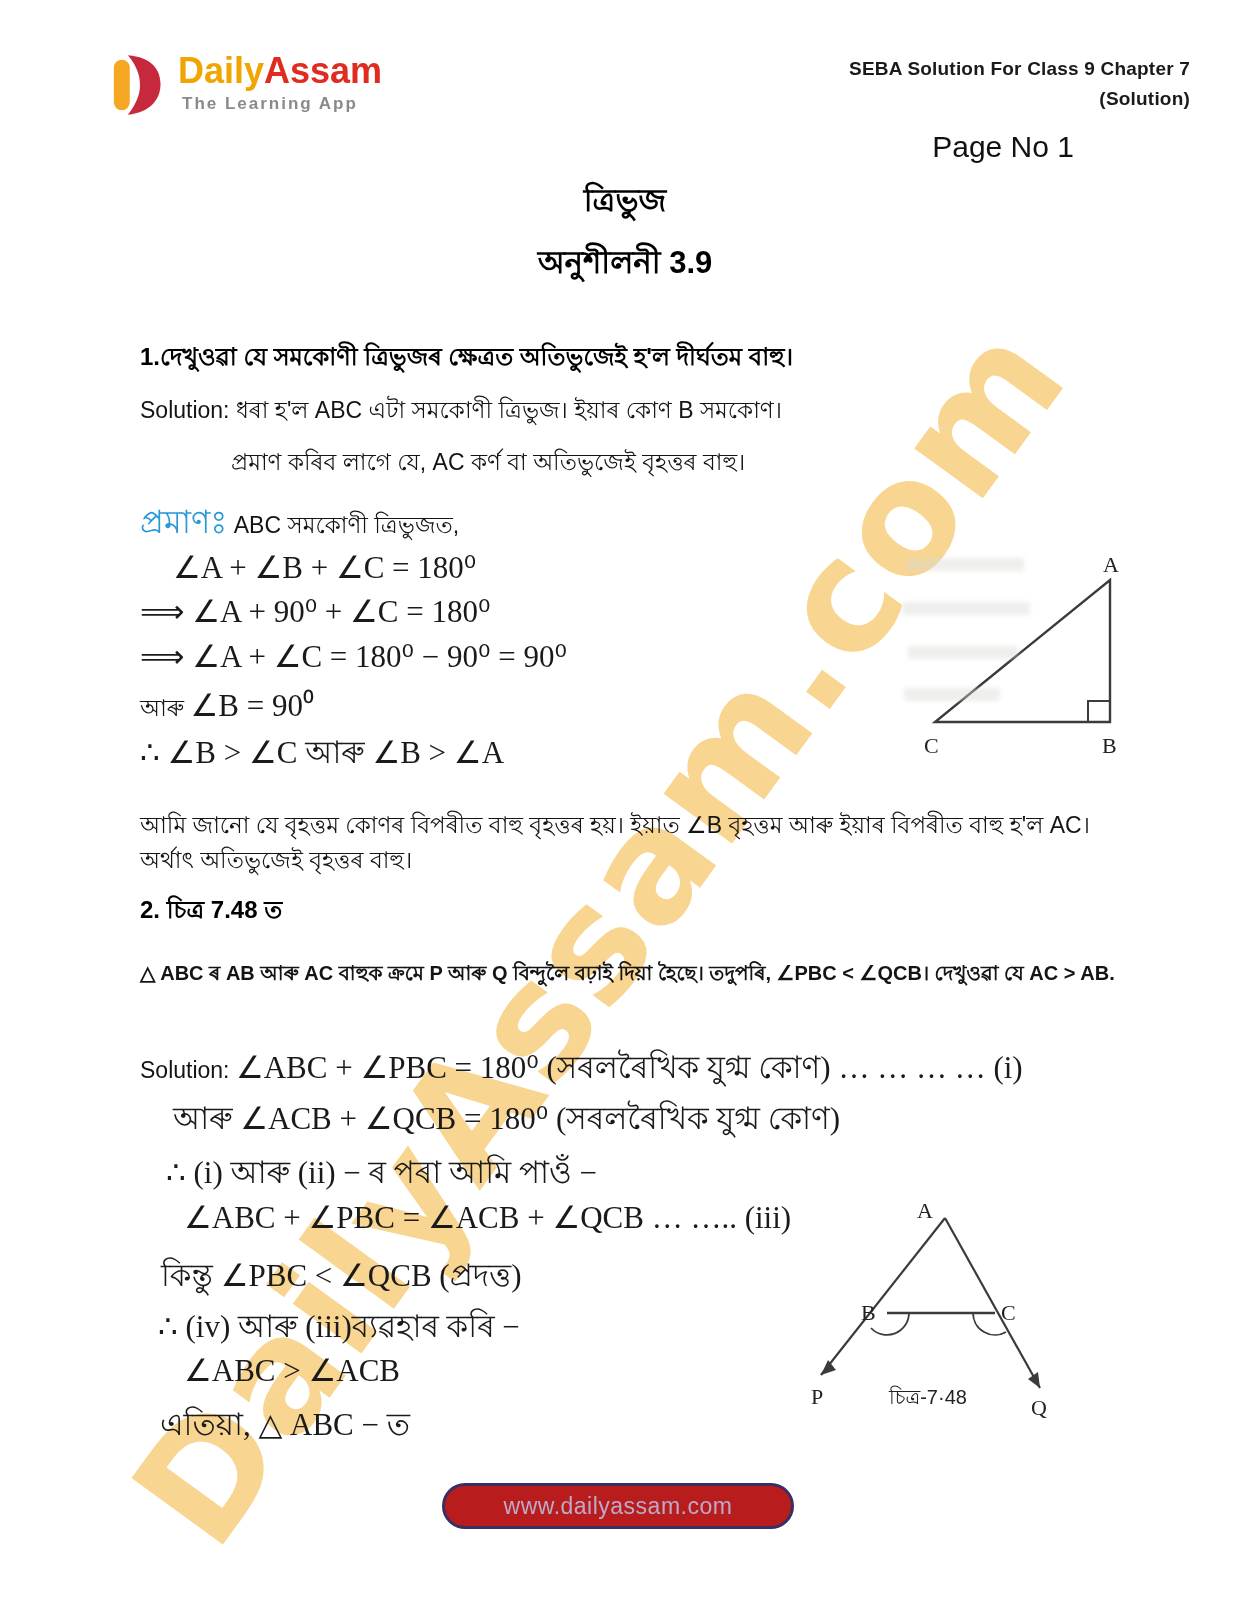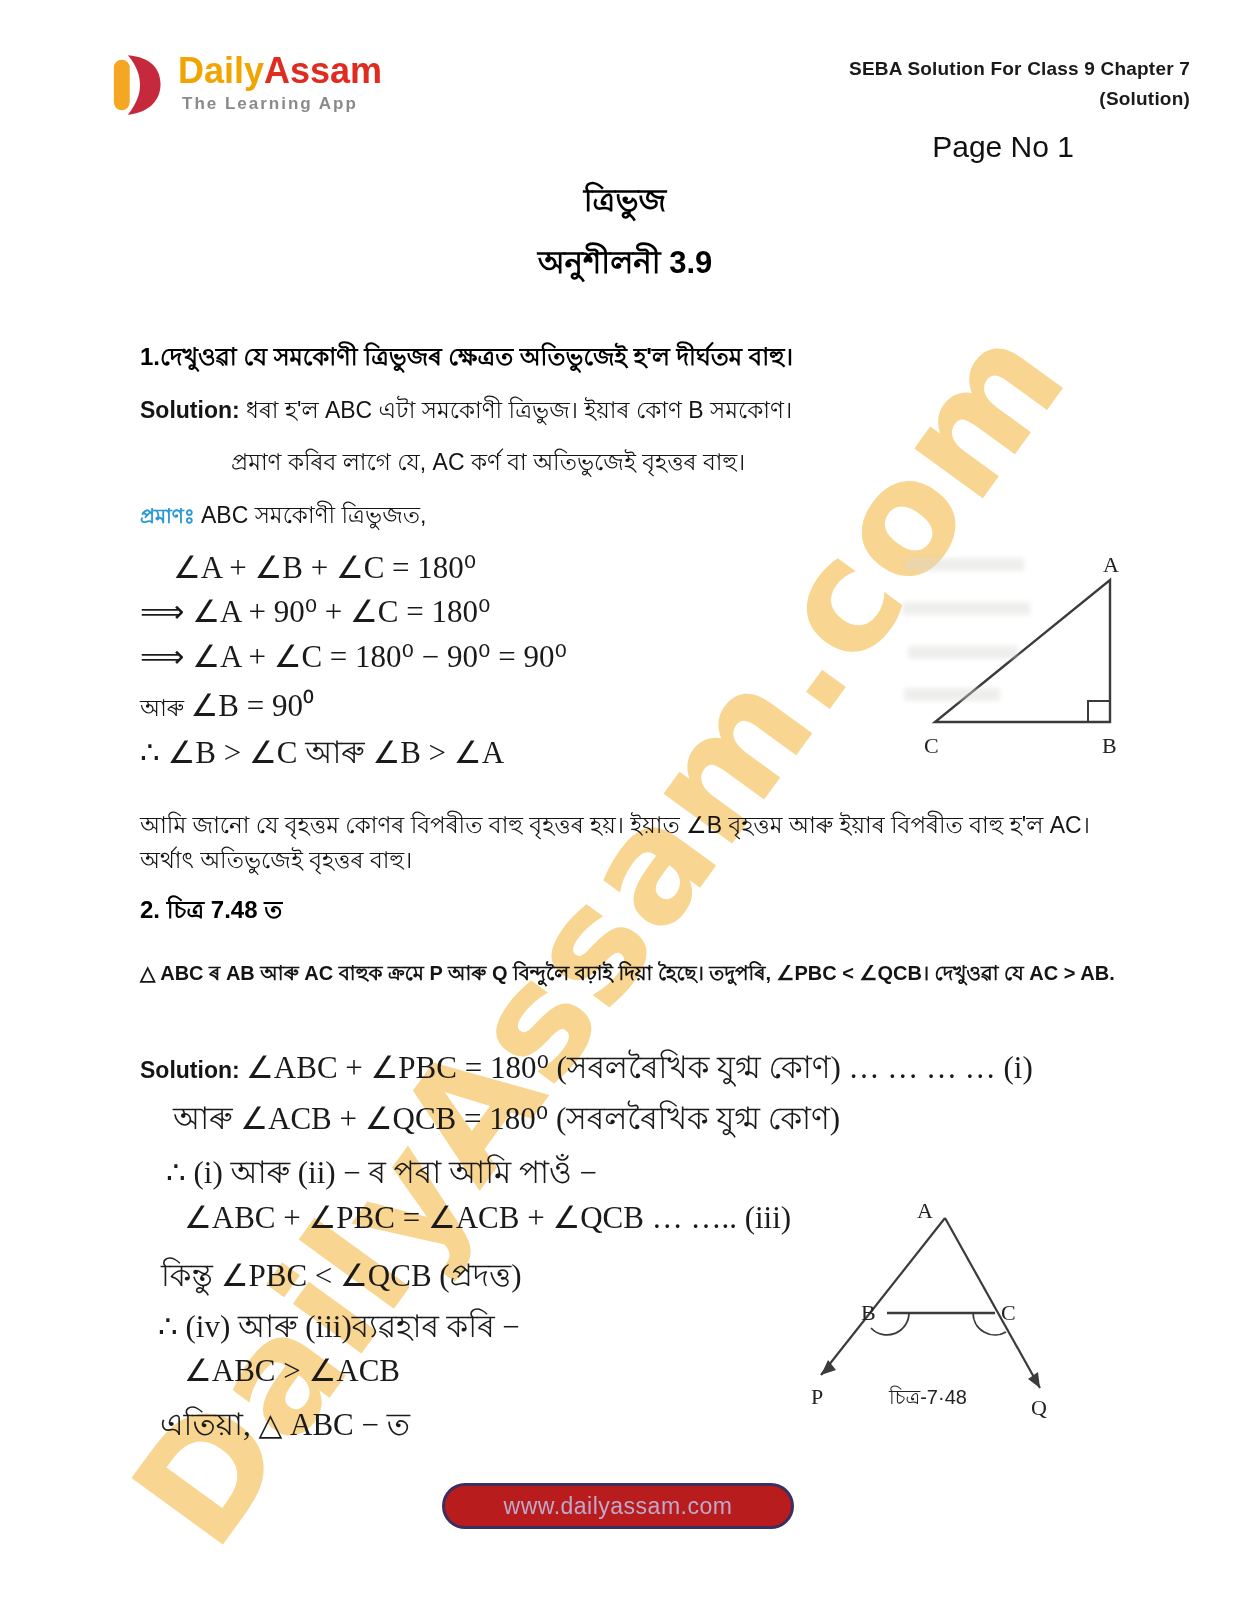--- a/index.html
+++ b/index.html
@@ -27,24 +27,24 @@
   .brand .assam{color:#E02B20;}
   .tagline{font-size:17px;font-weight:bold;color:#8a8a8a;letter-spacing:2px;margin-top:4px;margin-left:4px;}
   
   .course{right:46px;top:54px;text-align:right;font-size:19px;font-weight:600;
     line-height:30px;color:#1a1a1a;letter-spacing:.2px;}
   .page-no{right:162px;top:130px;font-size:30px;color:#111;}
   
   .doc-title{left:0;width:1236px;text-align:center;font-weight:700;font-size:31px;color:#000;margin-left:7px;}
   
   .line{position:absolute;z-index:1;font-size:23px;color:#141414;white-space:nowrap;}
-  .bold{font-weight:700;}
+  .bold{font-weight:400;}
   .h24{font-size:24px;font-weight:700;color:#000;}
   .eq{font-family:"Liberation Serif",serif;font-size:31px;color:#1a1a1a;}
-  .proof-label{color:#2899D5;font-weight:700;font-size:20px;}
+  .proof-label{color:#2899D5;font-weight:400;font-size:32px;}
   .wrap{white-space:normal;line-height:35px;width:975px;}
   .wrap2{white-space:normal;line-height:47px;width:995px;font-weight:700;font-size:20px;}
   
   .fig{z-index:1;}
   .fig .scan-noise{position:absolute;background:#d8d8d4;opacity:.42;filter:blur(2px);border-radius:2px;}
   .fig-caption{position:absolute;font-size:20px;color:#222;z-index:2;white-space:nowrap;}
   svg text{font-family:"Liberation Serif",serif;font-size:22px;fill:#222;}
   
   .pill{
     left:50%;transform:translateX(-50%);top:1483px;width:346px;height:40px;

